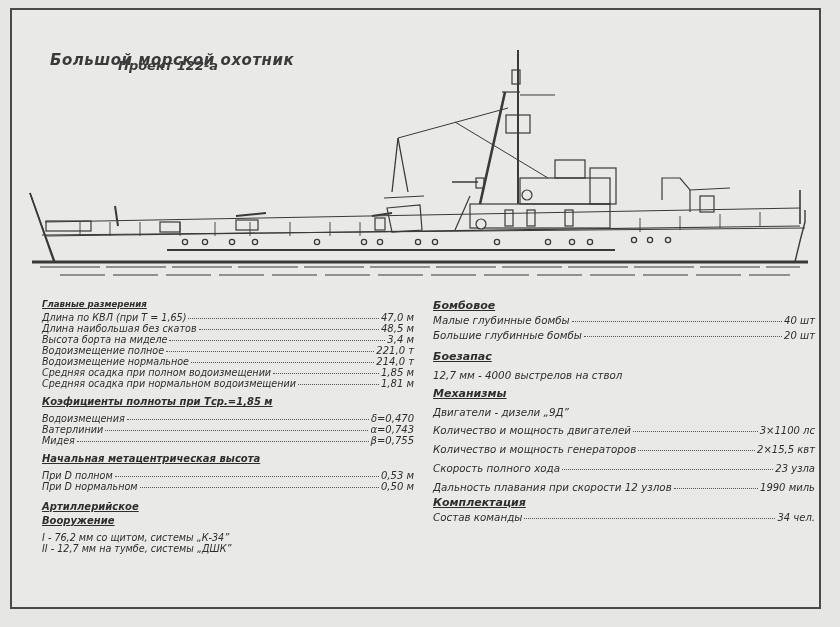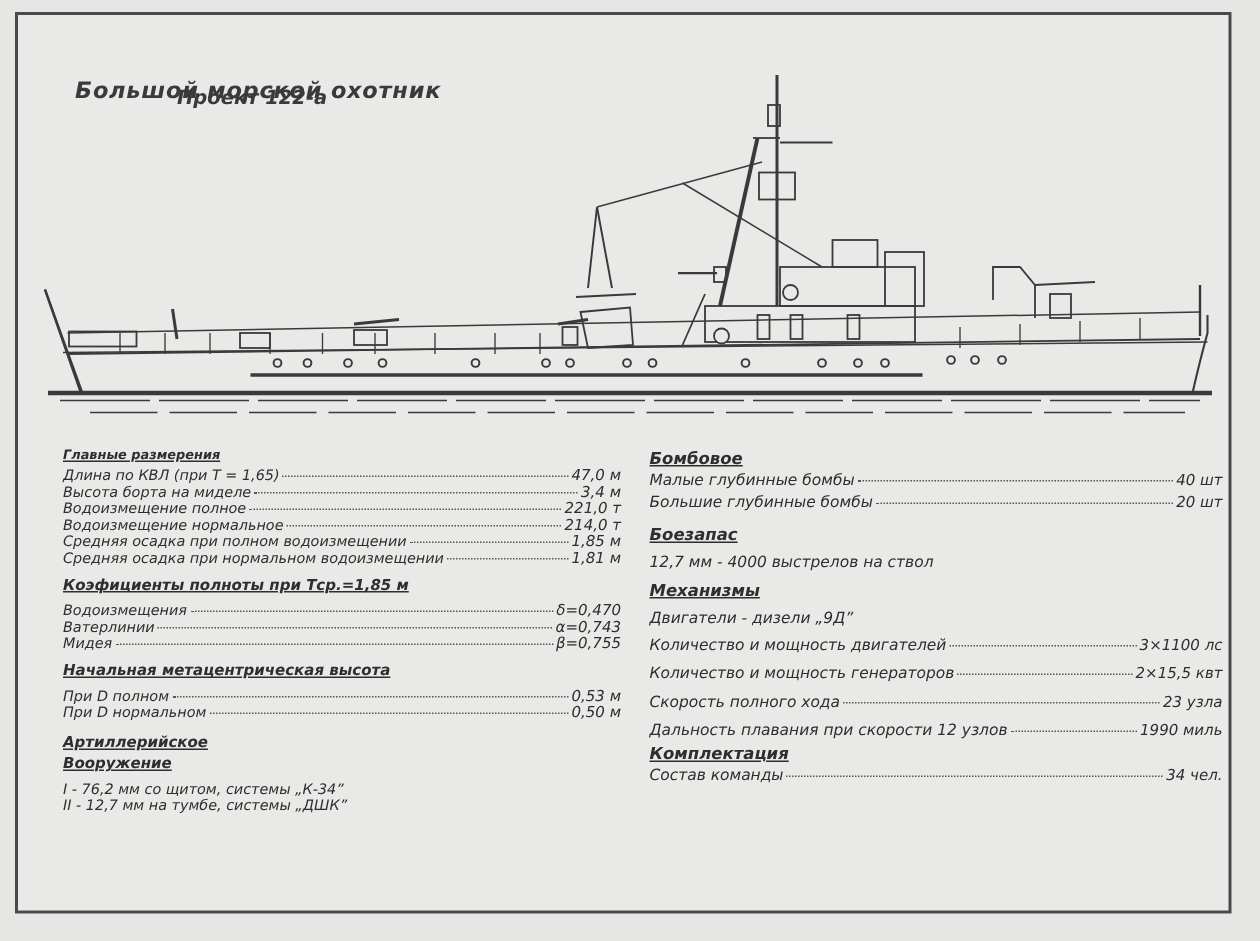--- a/index.html
+++ b/index.html
@@ -186,20 +186,25 @@
 
 <div class="specs col-left">
   <span class="heading small">Главные размерения</span>
 
   <div class="row">
     <span class="label">Длина по КВЛ (при Т = 1,65)</span>
       <span class="dots"></span>
       <span class="value">47,0 м</span>
   </div>
   <div class="row">
+    <span class="label">Длина наибольшая без скатов</span>
+      <span class="dots"></span>
+      <span class="value">48,5 м</span>
+  </div>
+  <div class="row">
     <span class="label">Высота борта на миделе</span>
       <span class="dots"></span>
       <span class="value">3,4 м</span>
   </div>
   <div class="row">
     <span class="label">Водоизмещение полное</span>
       <span class="dots"></span>
       <span class="value">221,0 т</span>
   </div>
   <div class="row">

